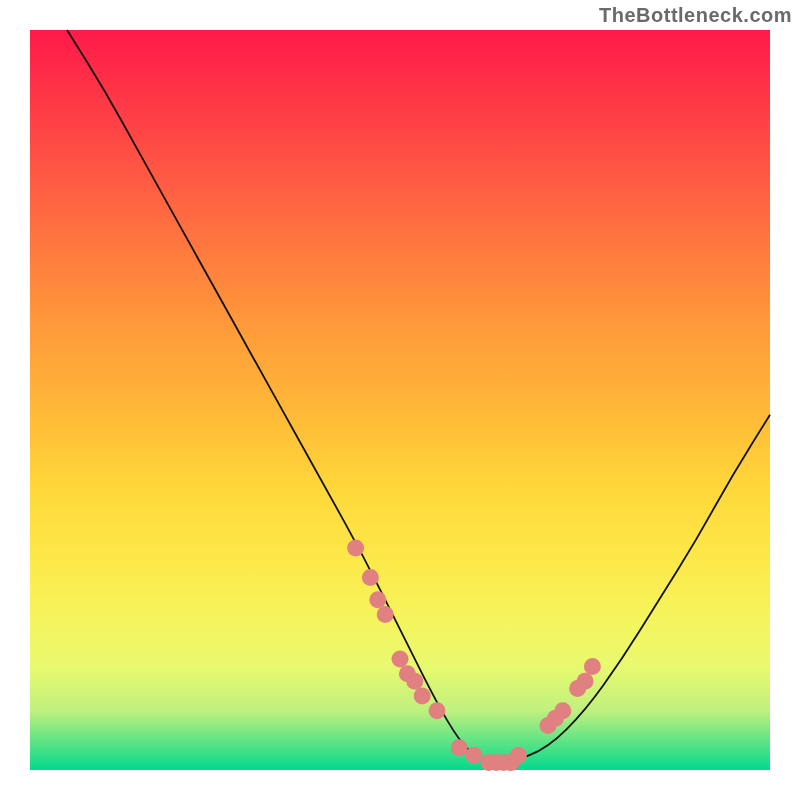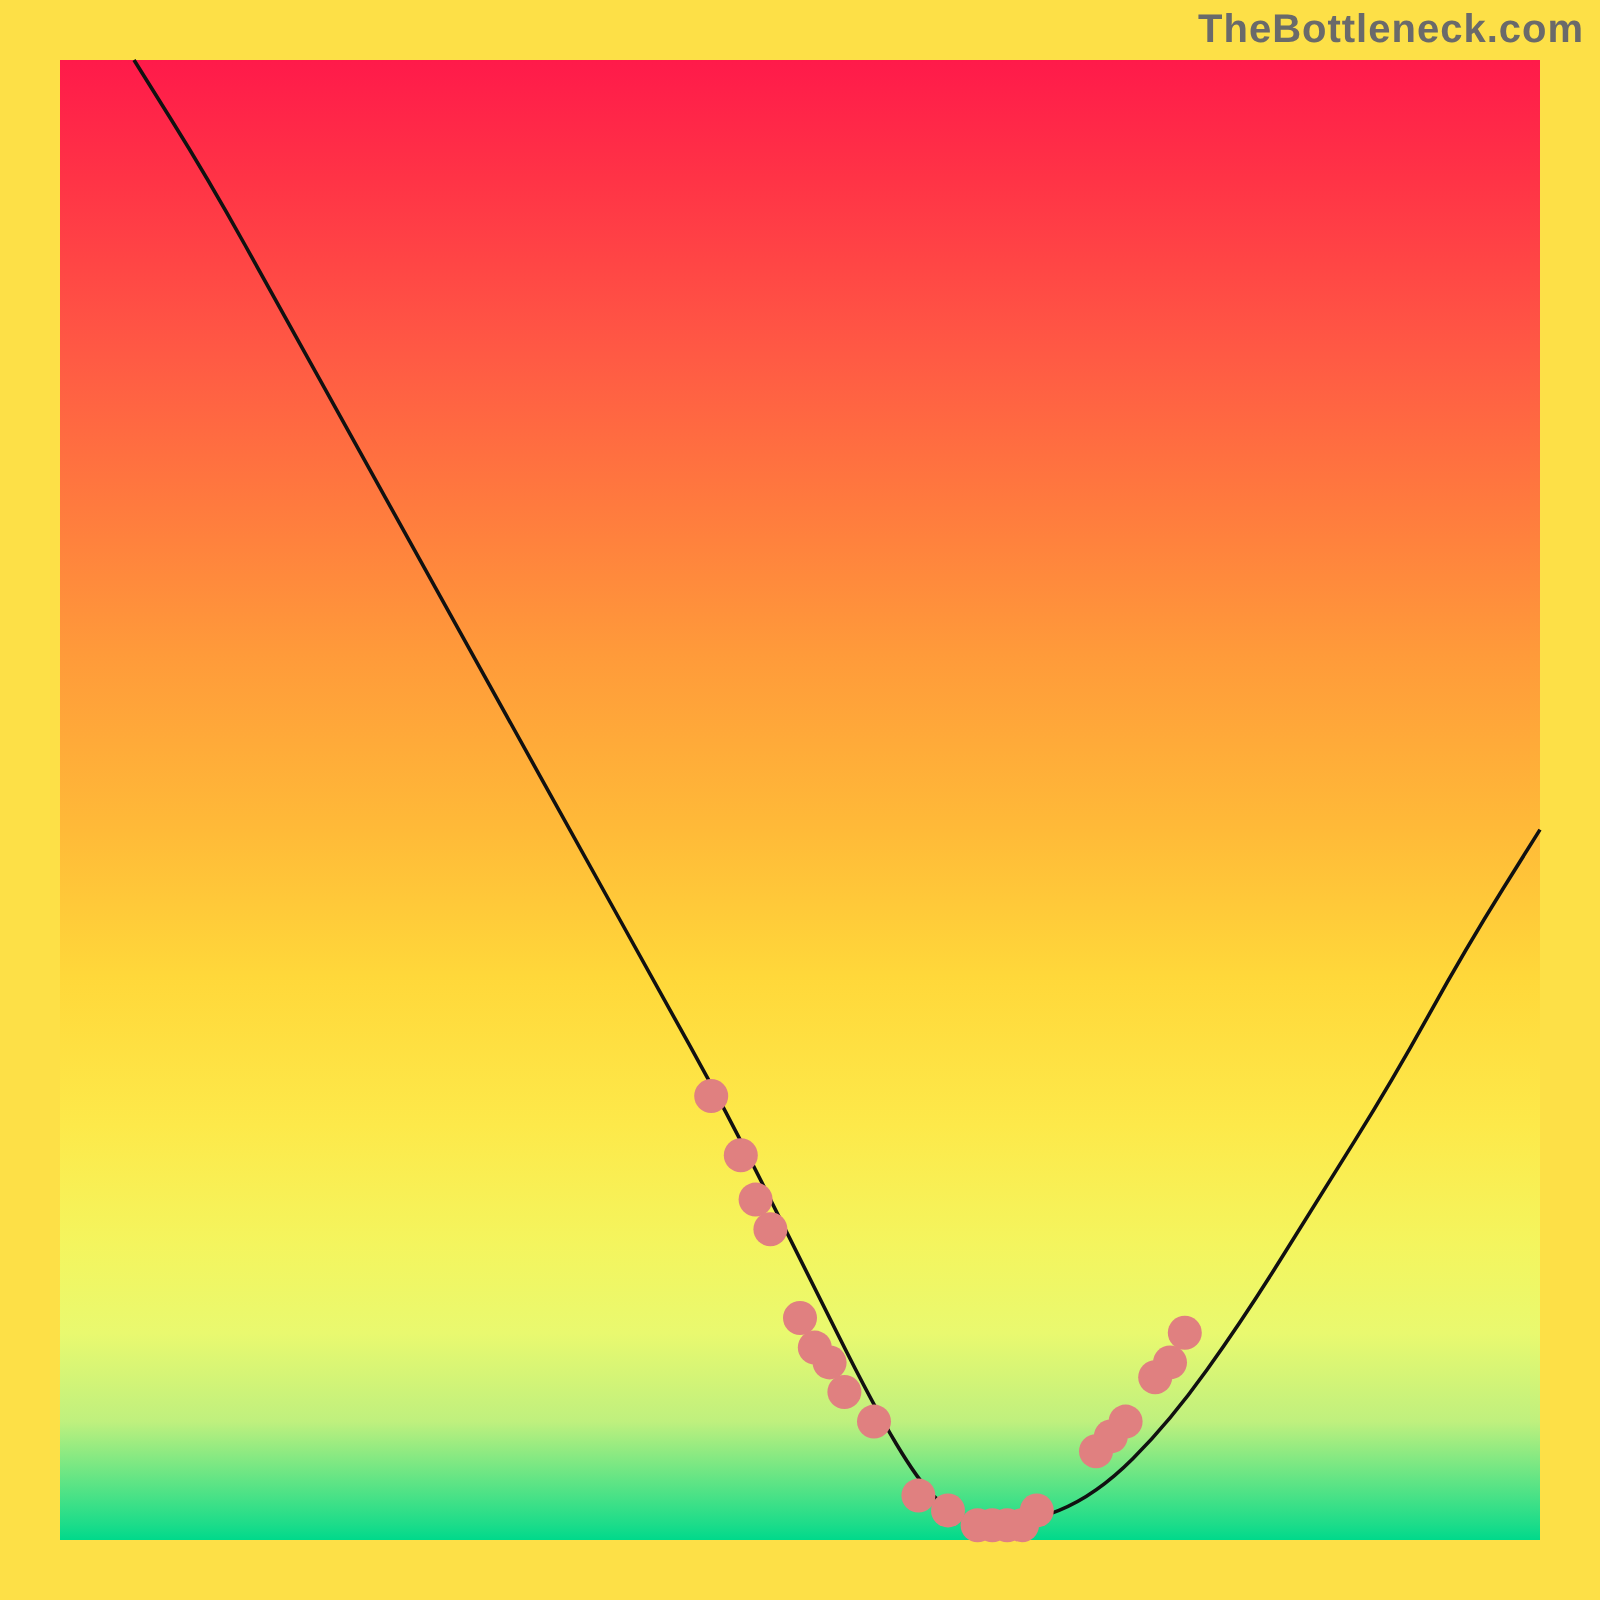--- a/index.html
+++ b/index.html
@@ -1,17 +1,17 @@
 <!DOCTYPE html>
 <html><head>
 <meta charset="utf-8">
 <style>
   * { margin: 0; padding: 0; box-sizing: border-box; }
   html, body { width: 800px; height: 800px; background: #000; overflow: hidden; }
-  .frame { position: relative; width: 800px; height: 800px; background: #fde047; }
+  .frame { position: relative; width: 800px; height: 800px; background: #ffffff; }
   .plot-area {
     position: absolute;
     left: 30px;
     top: 30px;
     width: 740px;
     height: 740px;
     background: linear-gradient(to bottom,
       #ff1a4a 0%,
       #ff3346 8%,
       #ff5a44 20%,

